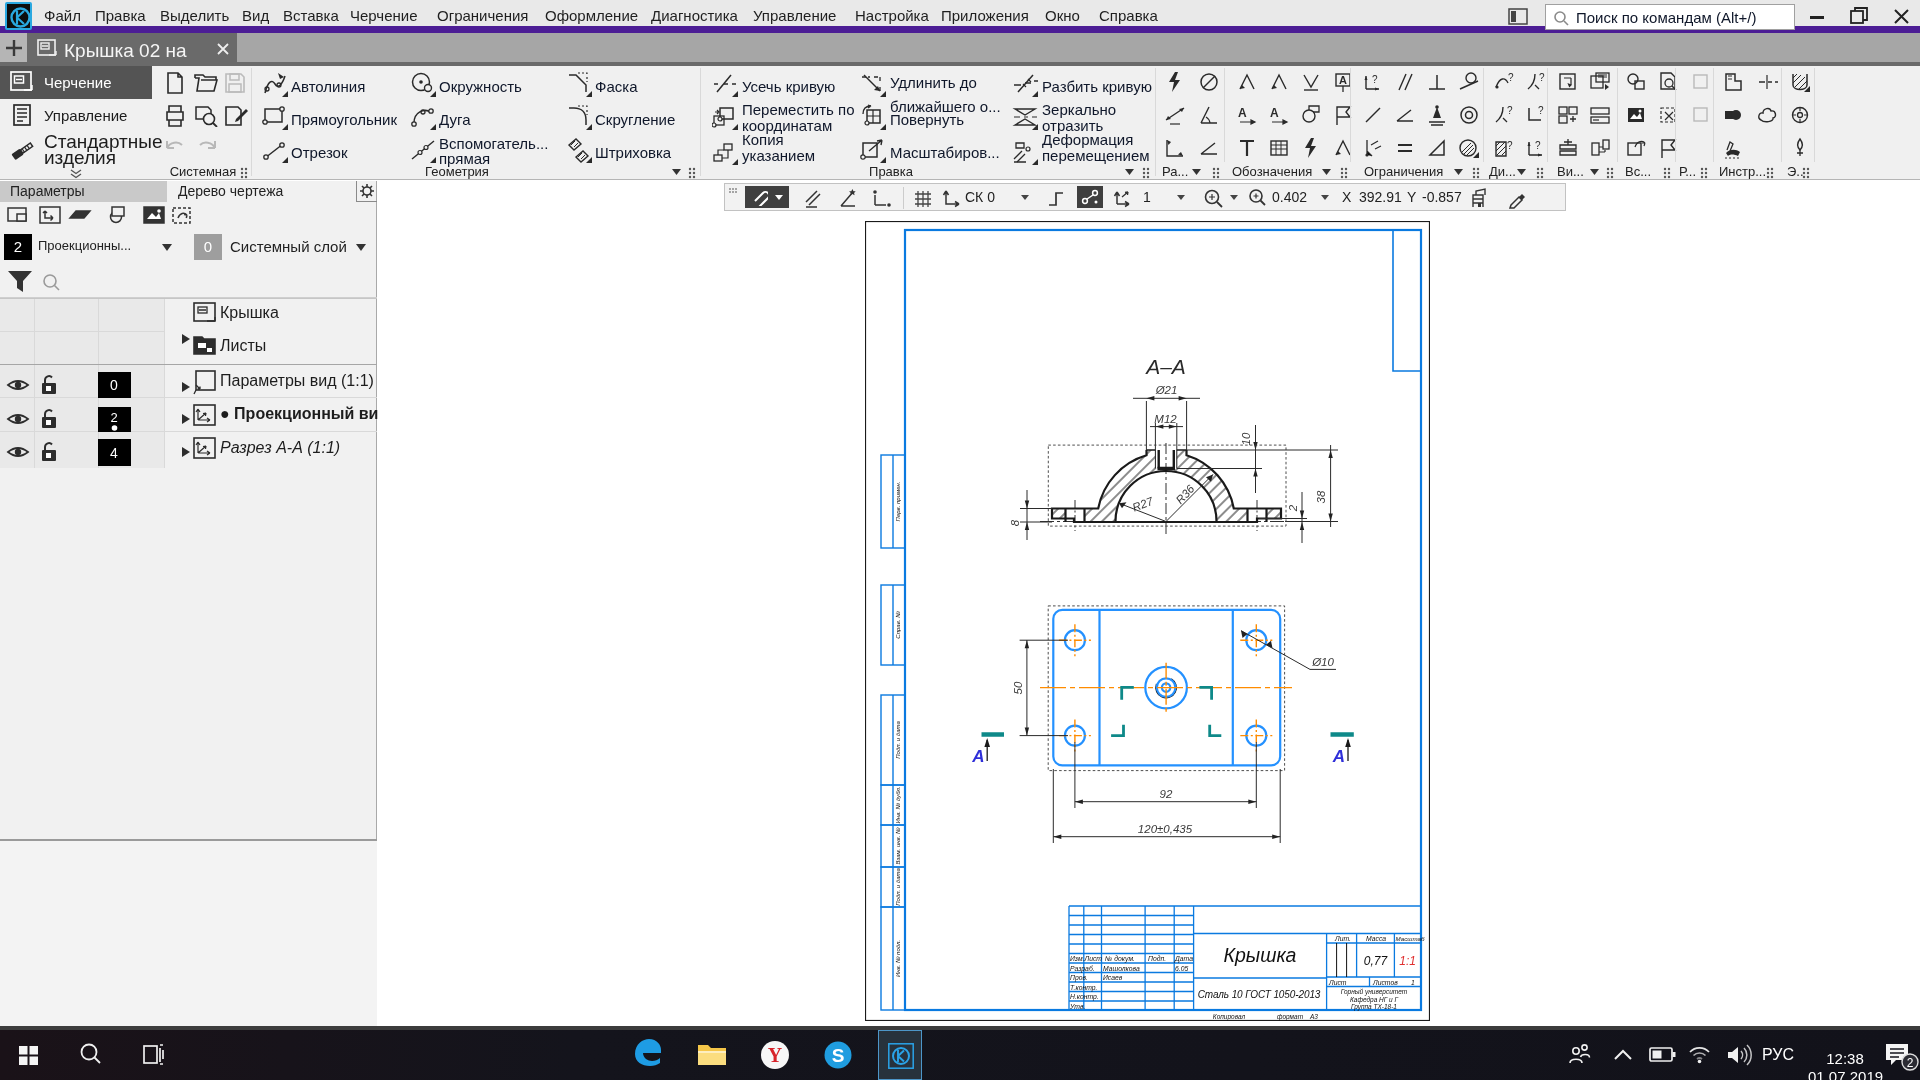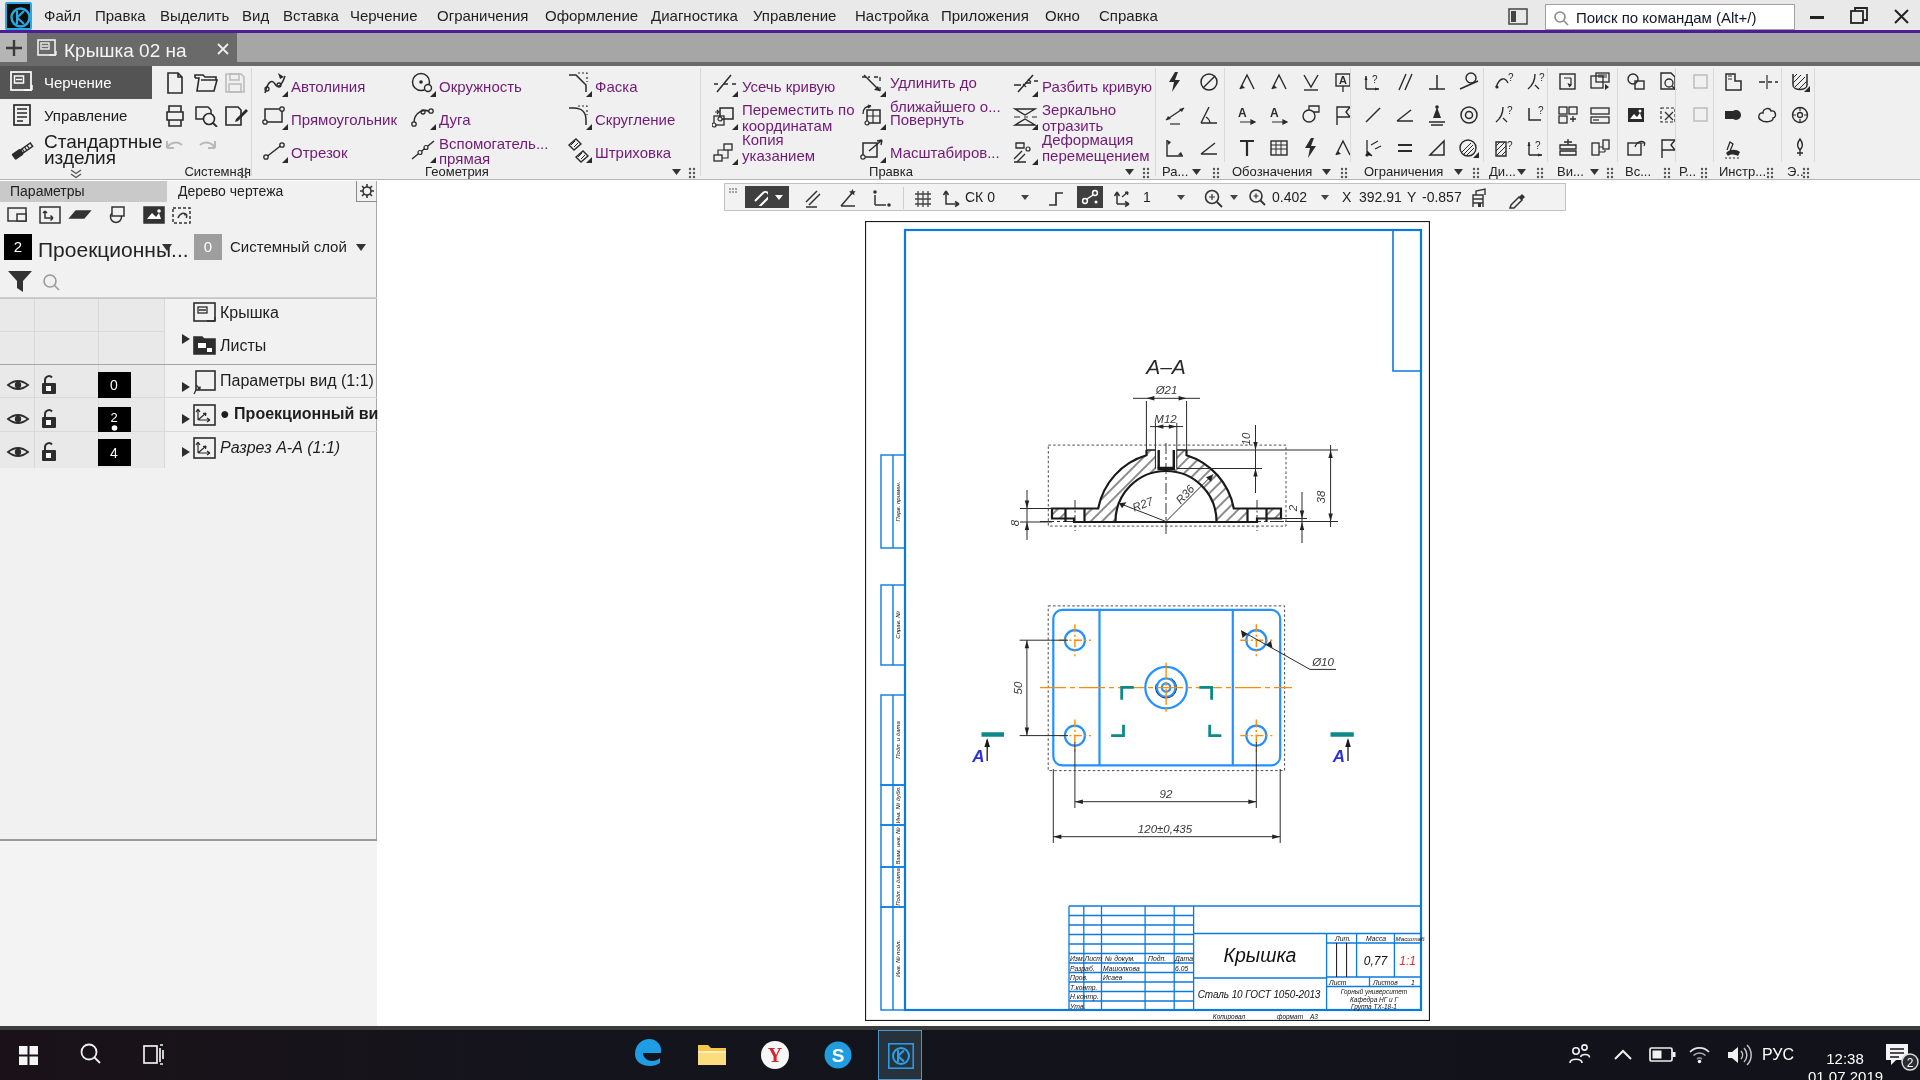--- a/index.html
+++ b/index.html
@@ -1,29 +1,29 @@
 <!DOCTYPE html>
 <html><head><meta charset="utf-8">
 <style>
 *{margin:0;padding:0;box-sizing:border-box}
 html,body{width:1920px;height:1080px;overflow:hidden;font-family:"Liberation Sans",sans-serif;background:#fff}
 .abs{position:absolute}
 #stage{position:relative;width:1920px;height:1080px}
 
-#menubar{left:0;top:0;width:1920px;height:33px;background:#e9e9e9;border-bottom:3px solid #4c1d95}
+#menubar{left:0;top:0;width:1920px;height:33px;background:#e9e9e9;border-bottom:7px solid #4c1d95}
 .menuitem{position:absolute;top:7px;font-size:15px;color:#1f1f1f}
 
 #tabbar{left:0;top:33px;width:1920px;height:29px;background:#a6a6a6}
 #darkstrip{left:0;top:62px;width:1920px;height:4px;background:#6a6a6a}
 
 #ribbon{left:0;top:66px;width:1920px;height:114px;background:#f0f0f0;border-bottom:1px solid #b5b5b5}
 #ribbonlabels{position:absolute;left:0;top:97px;width:1920px;height:17px}
 .glabel{position:absolute;font-size:13px;color:#222}
 .gdiv{position:absolute;top:2px;width:1px;height:108px;background:#d9d9d9}
-.rbtn-t{font-size:15px;color:#701a75;line-height:16px}
+.rbtn-t{font-size:15px;color:#0f172a;line-height:16px}
 
 #panel{left:0;top:181px;width:377px;height:845px;background:#f1f1f1;border-right:1px solid #a9a9a9}
 
 #canvas{left:378px;top:181px;width:1542px;height:845px;background:#ffffff}
 #winbottom{left:0;top:1026px;width:1920px;height:4px;background:#3c3c3c}
 
 #taskbar{left:0;top:1030px;width:1920px;height:50px;background:#14141c;color:#fff;transform:translateZ(0)}
 .tseg{position:absolute;top:0;height:50px}
 svg{display:block}
 </style></head>
@@ -588,21 +588,21 @@
             <path d="M461.5 2 V96"></path>
             <path d="M519.5 2 V96"></path>
             <path d="M557.5 2 V96"></path>
             <path d="M625.5 2 V96"></path>
             <path d="M658.5 2 V96"></path>
           </g>
     </svg>
   </div>
 
   <div id="ribbonlabels">
-    <div class="glabel" style="left:155px;top:1px;width:96px;text-align:right">Системная</div>
+    <div class="glabel" style="left:155px;top:1px;width:96px;text-align:center">Системная</div>
     <div class="glabel" style="left:252px;top:1px;width:410px;text-align:center">Геометрия</div>
     <div class="glabel" style="left:701px;top:1px;width:380px;text-align:center">Правка</div>
     <div class="glabel" style="left:1162px;top:1px">Ра...</div>
     <div class="glabel" style="left:1232px;top:1px">Обозначения</div>
     <div class="glabel" style="left:1364px;top:1px">Ограничения</div>
     <div class="glabel" style="left:1489px;top:1px">Ди...</div>
     <div class="glabel" style="left:1557px;top:1px">Ви...</div>
     <div class="glabel" style="left:1625px;top:1px">Вс...</div>
     <div class="glabel" style="left:1679px;top:1px">Р...</div>
     <div class="glabel" style="left:1719px;top:1px">Инстр...</div>
@@ -778,21 +778,21 @@
       <rect x="144" y="5" width="20" height="16" fill="#333"></rect>
           <path d="M147 17 l5 -6 4 4 3 -4 2 6 z" fill="#fff" stroke="none"></path>
           <circle cx="159" cy="9" r="1.8" fill="#fff" stroke="none"></circle>
       <rect x="173" y="6" width="17" height="15" stroke-dasharray="3 2"></rect>
           <path d="M178 16 c2 -5 6 -6 9 -3 M187 13 l-3 -0.5 M187 13 l-0.7 3"></path>
     </g>
   </svg>
 
   <div class="abs" style="left:2px;top:53px;width:176px;height:26px;background:#f1f1f1">
     <div class="abs" style="left:2px;top:0;width:28px;height:26px;background:#000;color:#fff;font-size:15px;text-align:center;line-height:26px">2</div>
-    <div class="abs" style="left:36px;top:4px;font-size:21px;color:#222">Проекционны...</div>
+    <div class="abs" style="left:36px;top:4px;font-size:13px;color:#222">Проекционны...</div>
     <svg class="abs" style="left:160px;top:10px" width="11" height="8">
           <path d="M0 0 h10 l-5 7 z" fill="#333"></path>
         </svg>
   </div>
   <div class="abs" style="left:190px;top:53px;width:182px;height:26px;background:#f1f1f1">
     <div class="abs" style="left:4px;top:0;width:28px;height:26px;background:#9e9e9e;color:#fff;font-size:15px;text-align:center;line-height:26px">0</div>
     <div class="abs" style="left:40px;top:4px;font-size:15px;color:#222">Системный слой</div>
     <svg class="abs" style="left:166px;top:10px" width="11" height="8">
           <path d="M0 0 h10 l-5 7 z" fill="#333"></path>
         </svg>

